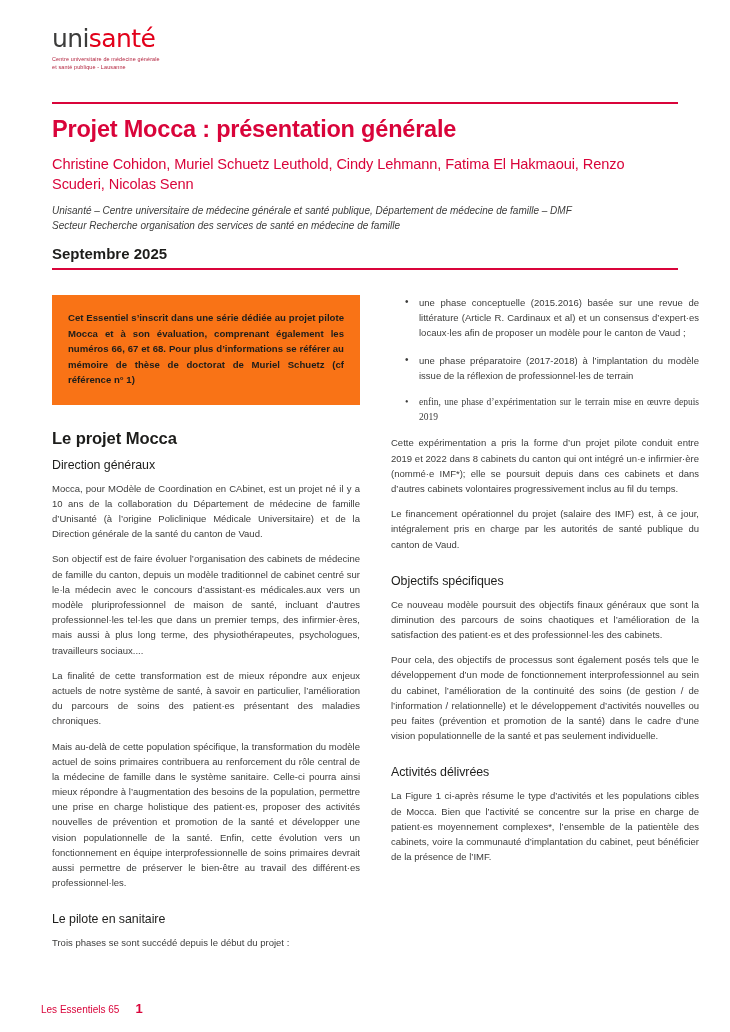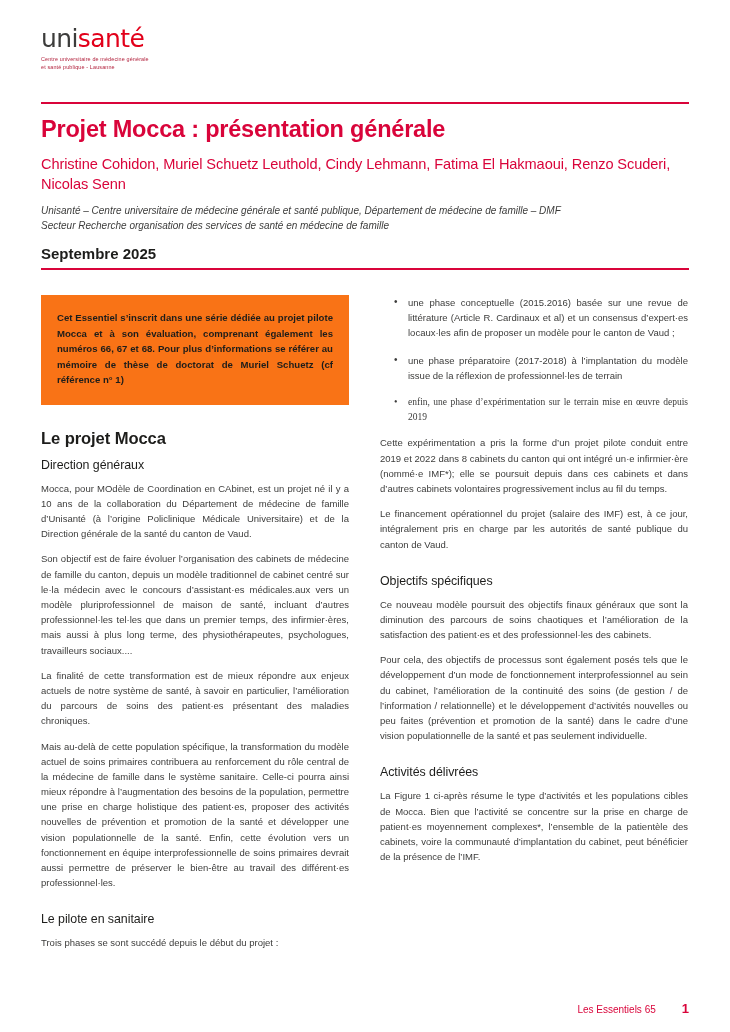--- a/index.html
+++ b/index.html
@@ -13,21 +13,21 @@
     font-family: "Liberation Sans", sans-serif;
     color: #231f20;
     position: relative;
     overflow: hidden;
   }
   .page {
     position: relative;
     width: 730px;
     height: 1032px;
     box-sizing: border-box;
-    padding: 0 41px;
+    padding: 0 52px;
   }
 
   
   .logo-row {
     display: flex;
     align-items: flex-start;
     gap: 44px;
     padding-top: 26px;
     height: 64px;
   }
@@ -179,23 +179,22 @@
   }
   ul.bullets li:last-child { margin-bottom: 0; font-family: Liberation Serif, serif; }
 
   
   .footer {
     position: absolute;
     left: 41px;
     right: 41px;
     bottom: 16px;
     display: flex;
-    justify-content: flex-end;
     align-items: baseline;
-    gap: 26px;
+    gap: 16px;
   }
   .footer-label {
     font-size: 10px;
     color: #d9043a;
     font-weight: normal;
   }
   .footer-page {
     font-size: 13px;
     color: #d9043a;
     font-weight: bold;

